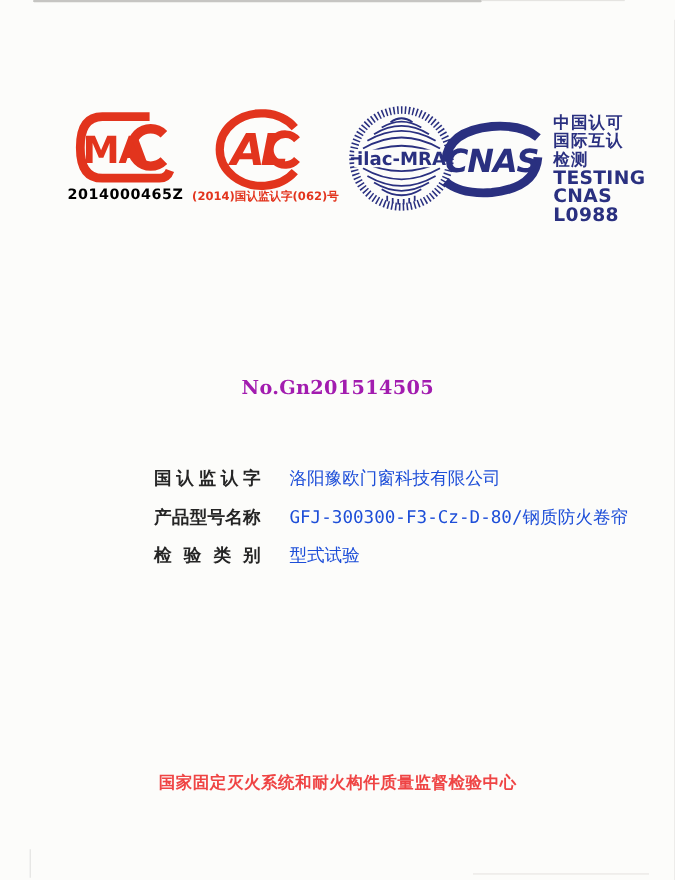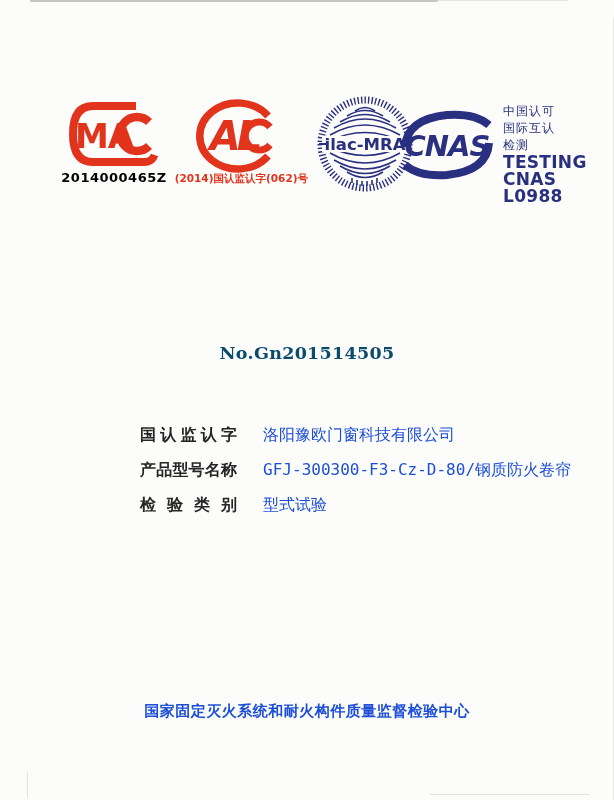--- a/index.html
+++ b/index.html
@@ -25,55 +25,55 @@
   .logo{position:absolute;}
   .cma-svg{left:66px;top:99px;}
   .cma-caption{position:absolute;left:60px;top:170px;width:108px;text-align:center;
     font-size:13px;font-weight:bold;letter-spacing:.5px;}
   .cal-svg{left:194px;top:97px;}
   .cal-caption{position:absolute;left:168px;top:172px;width:140px;text-align:right;
     font-size:10.5px;font-weight:bold;}
   .ilac-svg{left:316px;top:95px;}
   .cnas-svg{left:399px;top:107px;}
   .cnas-lines{position:absolute;left:503px;top:103px;line-height:17px;}
-  .cnas-lines .cn{font-size:12px;font-weight:normal;letter-spacing:1px;}
+  .cnas-lines .cn{font-size:15px;font-weight:bold;letter-spacing:1px;}
   .cnas-lines .en{font-size:17px;font-weight:bold;letter-spacing:.3px;}
 
   
   .report-title{position:absolute;left:0;right:0;top:220px;text-align:center;}
   .report-title span{
     font-size:58px;font-weight:bold;color:#141414;
     letter-spacing:.38em;margin-right:-.38em;
     font-family:"DejaVu Sans","Liberation Sans",sans-serif;
   }
 
   
   .report-no{position:absolute;left:0;right:0;top:343px;text-align:center;
     font-family:"DejaVu Serif","Liberation Serif",serif;
-    font-size:17.5px;font-weight:bold;color:#0c4a6e;letter-spacing:.3px;}
+    font-size:17.5px;font-weight:bold;color:#a21caf;letter-spacing:.3px;}
 
   
   .fields{position:absolute;left:140px;top:424px;}
   .field-row{margin-bottom:14px;line-height:21px;white-space:nowrap;}
   .field-label{
     display:inline-block;width:97px;
     text-align:justify;text-align-last:justify;
     font-size:16px;font-weight:bold;color:#252525;
     vertical-align:top;
   }
   .field-value{
     display:inline-block;margin-left:21px;
     font-size:16px;color:#1d4ed8;
     font-family:"DejaVu Sans Mono","Liberation Mono","DejaVu Sans",monospace;
     vertical-align:top;
   }
 
   
   .footer-line{position:absolute;left:0;right:0;top:702px;text-align:center;
-    font-size:15px;font-weight:bold;letter-spacing:.5px;color:#1d4ed8;}
+    font-size:15px;font-weight:bold;letter-spacing:.5px;color:#ef4444;}
 </style>
 </head>
 <body>
 
 <div class="page">
 
   <div class="artifact artifact-top"></div>
   <div class="artifact artifact-top2"></div>
   <div class="artifact artifact-right"></div>
   <div class="artifact artifact-bl"></div>

